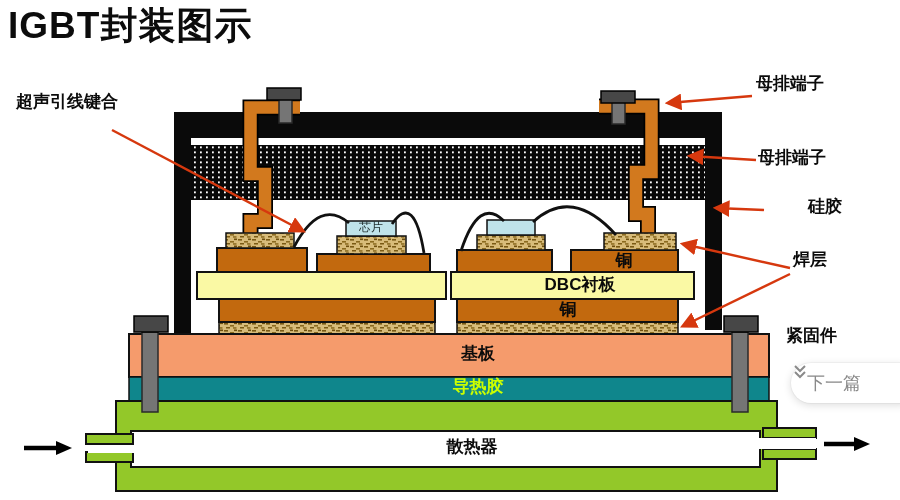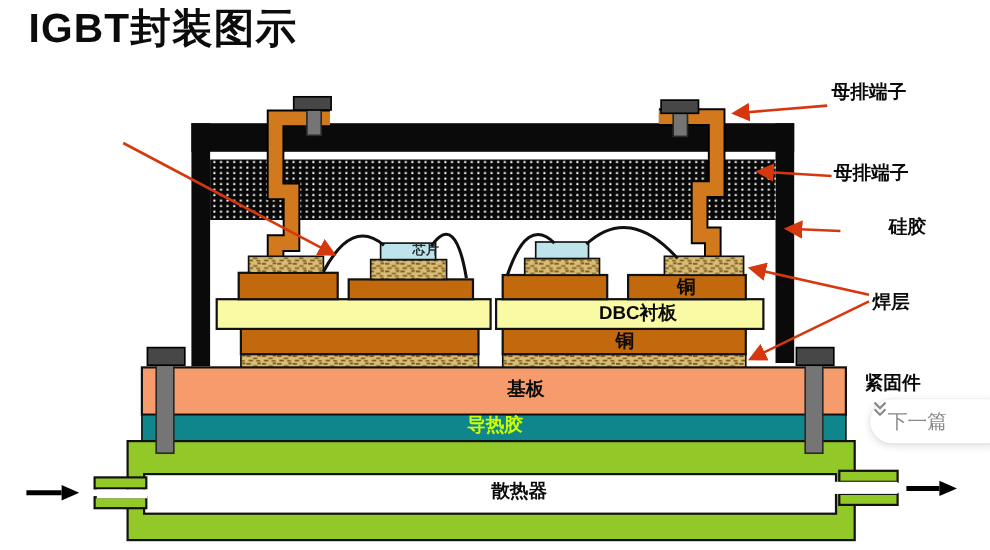--- a/index.html
+++ b/index.html
@@ -1,23 +1,23 @@
 <!DOCTYPE html>
 <html style="--case-black: #0a0a0a; --terminal-orange: #D2791E; --copper: #C2690E; --solder-base: #D8BC7A; --dbc-yellow: #FAF9A4; --chip-blue: #BFE3EA; --baseplate-salmon: #F59B6C; --thermal-teal: #0F868C; --heatsink-green: #93C829; --thermal-label-color: #CCFF00; --leader-red: #D6380E;"><head>
 <meta charset="utf-8">
 <style>
   html,body{margin:0;padding:0;background:#fff;}
   #stage{position:relative;width:900px;height:500px;background:#fff;overflow:hidden;
          font-family:"Liberation Sans",sans-serif;}
   svg{position:absolute;left:0;top:0;}
   .lbl{position:absolute;font-weight:bold;font-size:17px;color:#0b0b0b;white-space:nowrap;line-height:1.15;}
   .ctr{transform:translateX(-50%);}
-  #title{position:absolute;left:26px;top:1px;font-size:37px;font-weight:600;color:#0c0c0c;letter-spacing:1px;}
-  #thermal-label{color:var(--thermal-label-color);}
-  #chip-label{font-size:12px;font-weight:bold;color:#1d2b2b;margin-left:16px;}
+  #title{position:absolute;left:8px;top:1px;font-size:37px;font-weight:600;color:#0c0c0c;letter-spacing:1px;}
+  #thermal-label{color:var(--thermal-label-color);margin-left:28px;}
+  #chip-label{font-size:12px;font-weight:normal;color:#1d2b2b;}
   #next-btn{position:absolute;left:791px;top:363px;width:128px;height:40px;border-radius:21px;
             background:#fff;box-shadow:0 2px 8px rgba(0,0,0,0.14),0 0 0 1px rgba(0,0,0,0.03);
             display:flex;align-items:center;gap:6px;padding-left:16px;box-sizing:border-box;
             color:#8a8a8a;font-size:18px;cursor:pointer;border:none;}
   
   .copper{fill:var(--copper);stroke:#111;stroke-width:2;}
   .dbc{fill:var(--dbc-yellow);stroke:#111;stroke-width:2;}
   .chip{fill:var(--chip-blue);stroke:#111;stroke-width:1.5;}
   .solder{fill:url(#solderPat);stroke:#111;stroke-width:1.5;}
   .caseblk{fill:var(--case-black);}
@@ -126,25 +126,26 @@
     <path class="leader" marker-end="url(#redArrow)" d="M112,130 L303,231"></path>
     <path class="leader" marker-end="url(#redArrow)" d="M752,96 L668,103"></path>
     <path class="leader" marker-end="url(#redArrow)" d="M756,160 L690,156"></path>
     <path class="leader" marker-end="url(#redArrow)" d="M764,210 L716,208"></path>
     <path class="leader" marker-end="url(#redArrow)" d="M790,268 L683,244"></path>
     <path class="leader" marker-end="url(#redArrow)" d="M790,274 L683,326"></path>
   </svg>
 
   <div id="title">IGBT封装图示</div>
 
+  <div class="lbl" style="left:16px;top:92px;">超声引线键合</div>
   <div class="lbl" style="left:756px;top:74px;">母排端子</div>
   <div class="lbl" style="left:758px;top:148px;">母排端子</div>
   <div class="lbl" style="left:808px;top:197px;">硅胶</div>
-  <div class="lbl" style="left:793px;top:265px;">焊层</div>
-  <div class="lbl" style="left:786px;top:339px;">紧固件</div>
+  <div class="lbl" style="left:793px;top:250px;">焊层</div>
+  <div class="lbl" style="left:786px;top:326px;">紧固件</div>
 
   <div class="lbl ctr" style="left:624px;top:251px;">铜</div>
   <div class="lbl ctr" style="left:574px;top:275px;padding-left:12px;">DBC衬板</div>
   <div class="lbl ctr" style="left:568px;top:300px;">铜</div>
   <div class="lbl ctr" style="left:478px;top:344px;">基板</div>
   <div class="lbl ctr" id="thermal-label" style="left:450px;top:377px;">导热胶</div>
   <div class="lbl ctr" style="left:472px;top:437px;">散热器</div>
   <div class="lbl ctr" id="chip-label" style="left:371px;top:221px;">芯片</div>
 
   <button id="next-btn">

